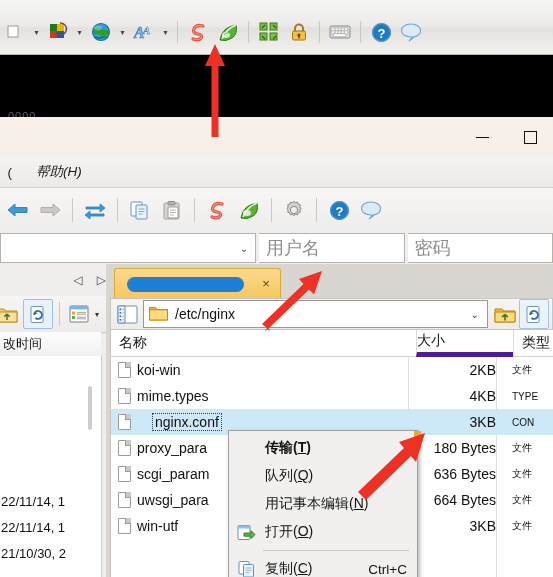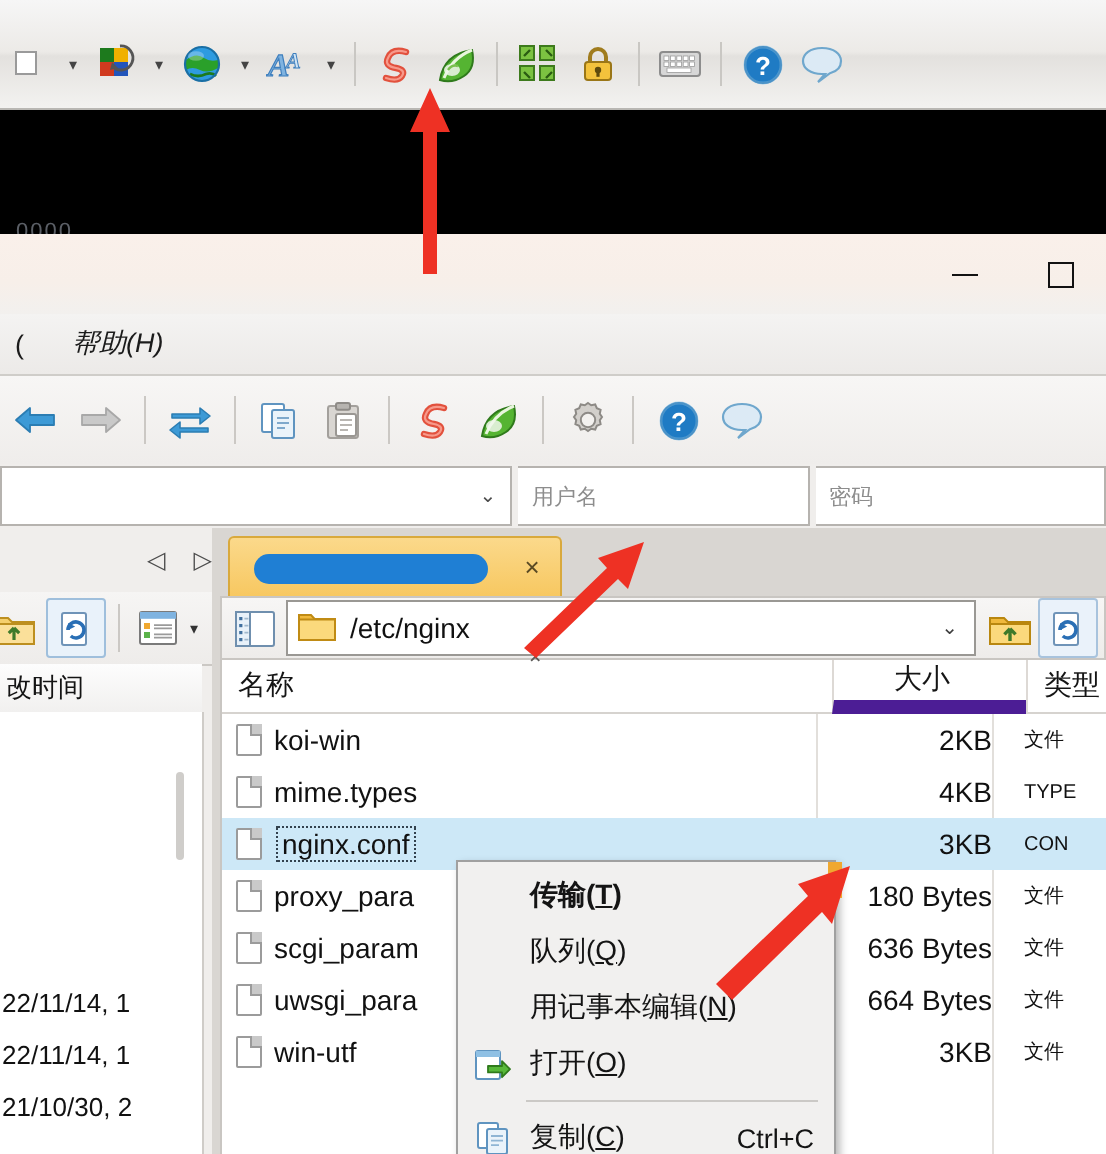--- a/index.html
+++ b/index.html
@@ -58,21 +58,21 @@
 
   
   .login-row{position:absolute;left:0;top:232px;width:553px;height:32px;
     background:#f0eeec;display:flex;align-items:stretch;border-bottom:1px solid #c8c5c1;}
   .combo{position:relative;flex:0 0 254px;background:#fff;border:1px solid #b6b3af;margin:1px 0 1px 0;
     display:flex;align-items:center;}
   .combo .cv{flex:1;padding-left:6px;font-size:13px;color:#111;}
   .combo .cchev{width:22px;text-align:center;color:#4a4a4a;font-size:10px;}
   .fld{flex:1;background:#fff;border:1px solid #b6b3af;border-left:none;margin:1px 0 1px 0;
     display:flex;align-items:center;padding-left:7px;}
-  .fld .ph{font-size:11px;color:#8d8d8d;}
+  .fld .ph{font-size:18px;color:#8d8d8d;}
   .gapcell{flex:0 0 3px;background:#f0eeec;}
 
   
   .left-panel{position:absolute;left:0;top:264px;width:106px;height:313px;background:#f0eeec;overflow:hidden;}
   .lp-navrow{position:absolute;left:0;top:0;width:106px;height:32px;background:#f0eeec;
     display:flex;align-items:center;justify-content:flex-end;padding-right:6px;gap:14px;}
   .navarrow{color:#4c4c4c;font-size:12px;}
   .lp-toolrow{position:absolute;left:0;top:32px;width:106px;height:36px;
     background:linear-gradient(180deg,#f6f5f4 0%,#eeecea 100%);border-bottom:1px solid #cbc8c4;
     display:flex;align-items:center;gap:3px;padding-left:2px;}
@@ -107,33 +107,33 @@
   .pb-input .pv{font-size:14px;color:#111;margin-left:7px;}
   .pb-input .chev{margin-left:auto;margin-right:8px;color:#3d3d3d;font-size:10px;}
   .pb-btn{width:28px;height:28px;display:flex;align-items:center;justify-content:center;}
   .pb-btn.framed{border:1px solid #a8c3dd;background:#eaf2fa;border-radius:2px;}
 
   .filehead{position:absolute;left:4px;top:66px;width:443px;height:27px;background:#fff;
     border-left:1px solid #c9c6c2;border-right:1px solid #c9c6c2;
     display:flex;align-items:stretch;}
   .fh-cell{display:flex;align-items:center;font-size:14px;color:#151515;position:relative;}
   .fh-name{flex:0 0 297px;padding-left:8px;border-bottom:1px solid #d6d3cf;}
-  .fh-size{flex:0 0 88px;justify-content:center;padding-right:8px;border-left:1px solid #ddd9d5;border-bottom:7px solid #4c1d95;}
+  .fh-size{flex:0 0 88px;justify-content:flex-start;padding-right:8px;border-left:1px solid #ddd9d5;border-bottom:5px solid #4c1d95;}
   .fh-type{flex:1;padding-left:8px;border-left:1px solid #ddd9d5;border-bottom:1px solid #d6d3cf;}
   .sortcaret{position:absolute;left:152px;top:-4px;color:#5c5a57;font-size:11px;}
 
   .filelist{position:absolute;left:4px;top:93px;width:443px;height:220px;background:#fff;
     border-left:1px solid #c9c6c2;border-right:1px solid #c9c6c2;border-bottom:1px solid #c9c6c2;}
   .frow{position:relative;height:26px;display:flex;align-items:center;}
   .frow.sel{background:#cde8f7;}
   .fc-name{flex:0 0 297px;display:flex;align-items:center;padding-left:7px;box-sizing:border-box;}
   .fc-size{flex:0 0 88px;text-align:right;padding-right:8px;font-size:14px;color:#111;}
   .fc-type{flex:1;padding-left:8px;font-size:10px;color:#111;white-space:nowrap;overflow:hidden;}
   .fname{font-size:14px;color:#111;margin-left:6px;white-space:nowrap;}
-  .frow.sel .fname{outline:1px dotted #33414d;padding:0 2px;margin-left:8px;}
+  .frow.sel .fname{outline:1px dotted #33414d;padding:0 2px;margin-left:22px;}
   .colline{position:absolute;top:0;width:1px;height:220px;background:#e2dfdb;}
 
   .docicon{width:13px;height:16px;position:relative;flex:0 0 13px;}
   .docicon i{position:absolute;inset:0;background:#fff;border:1px solid #9b9b9b;border-radius:1px;
     clip-path:polygon(0 0,66% 0,100% 27%,100% 100%,0 100%);display:block;}
   .docicon b{position:absolute;right:0;top:0;width:5px;height:5px;background:#c9c9c9;
     border-left:1px solid #9b9b9b;border-bottom:1px solid #9b9b9b;display:block;}
 
   
   .ctxmenu{position:absolute;left:228px;top:430px;width:188px;

